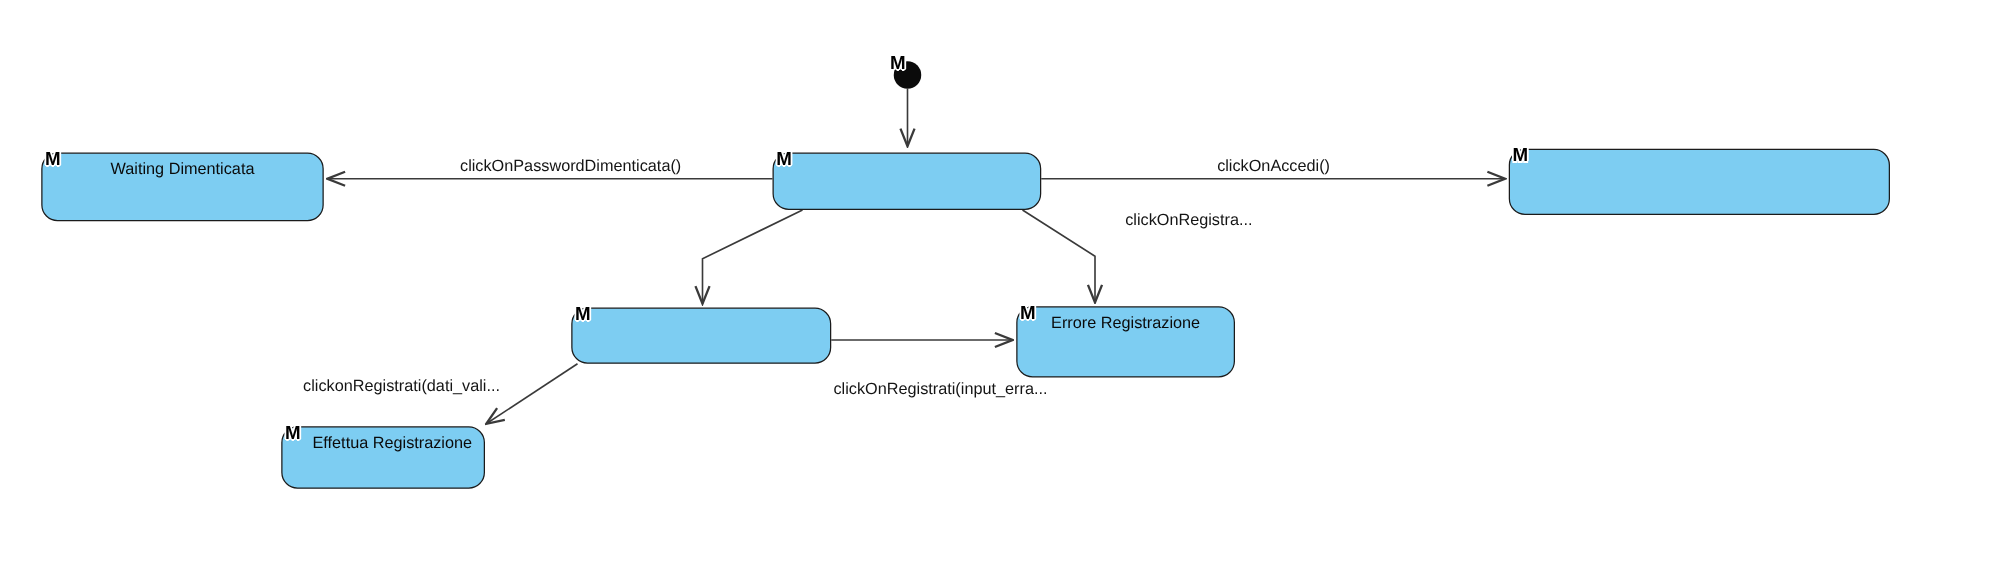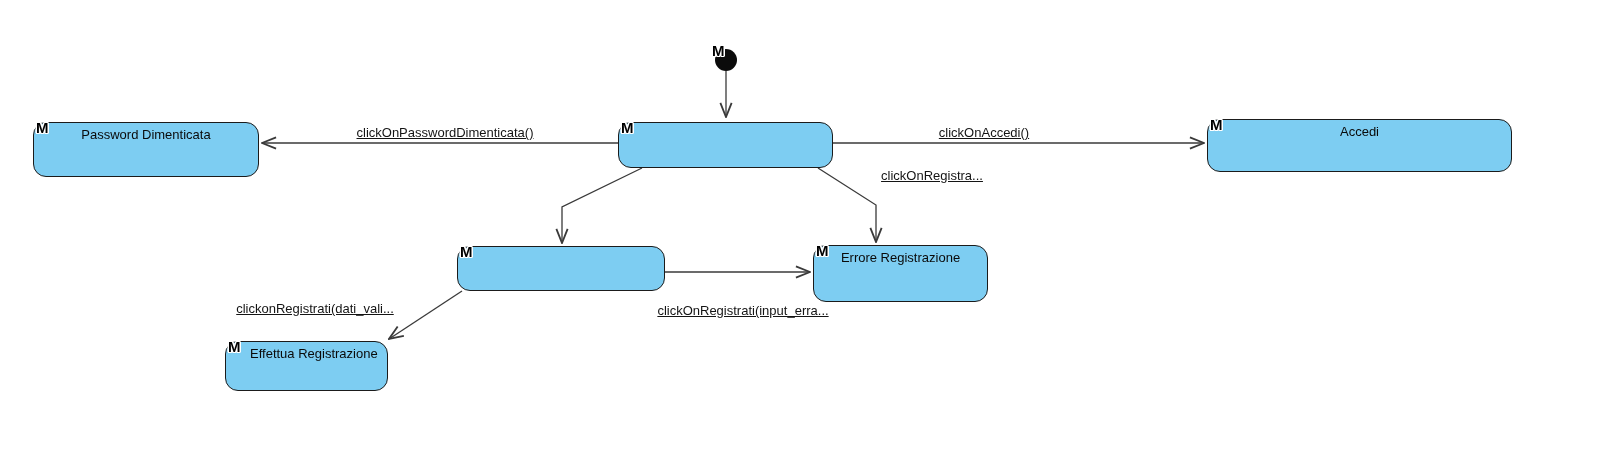--- a/index.html
+++ b/index.html
@@ -68,23 +68,22 @@
   }
   .initial-node .m-badge {
     top: -6px;
     left: -3px;
   }
   .edge-label {
     position: absolute;
     z-index: 2;
     font-size: 13px;
     color: #141414;
-    text-align: center;
+    text-align: right;
     white-space: nowrap;
-    text-decoration: underline;
   }
   
   #st-password  { left: 33px;   top: 122px; width: 226px; height: 55px; }
   #st-waiting   { left: 618px;  top: 122px; width: 215px; height: 46px; }
   #st-accedi    { left: 1207px; top: 119px; width: 305px; height: 53px; }
   #st-input     { left: 457px;  top: 246px; width: 208px; height: 45px; }
   #st-errore    { left: 813px;  top: 245px; width: 175px; height: 57px; }
   #st-effettua  { left: 225px;  top: 341px; width: 163px; height: 50px; }
   
   #lbl-password { left: 345px;  top: 125px; width: 200px; }
@@ -114,30 +113,29 @@
       <path d="M462 291 L389 339" marker-end="url(#arrow)"></path>
     </g>
   </svg>
 
   <div class="initial-node">
     <span class="m-badge">M</span>
   </div>
 
   <div class="state" id="st-password">
     <span class="m-badge">M</span>
-    <span class="state-label">Password Dimenticata</span>
+    <span class="state-label">Waiting Dimenticata</span>
   </div>
 
   <div class="state" id="st-waiting">
     <span class="m-badge">M</span>
   </div>
 
   <div class="state" id="st-accedi">
     <span class="m-badge">M</span>
-    <span class="state-label">Accedi</span>
   </div>
 
   <div class="state" id="st-input">
     <span class="m-badge">M</span>
   </div>
 
   <div class="state" id="st-errore">
     <span class="m-badge">M</span>
     <span class="state-label">Errore Registrazione</span>
   </div>

